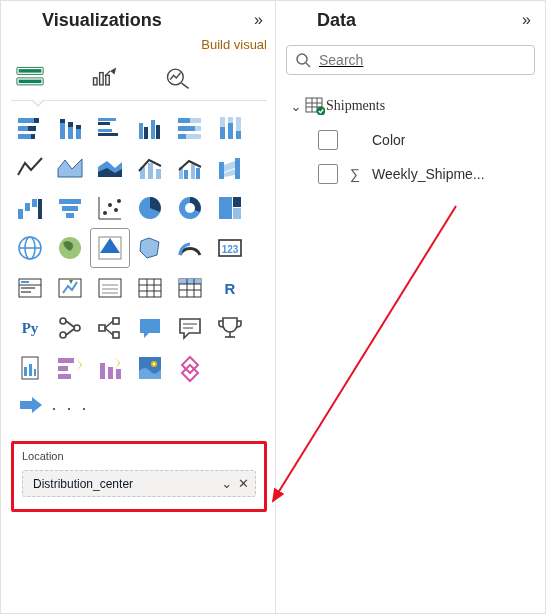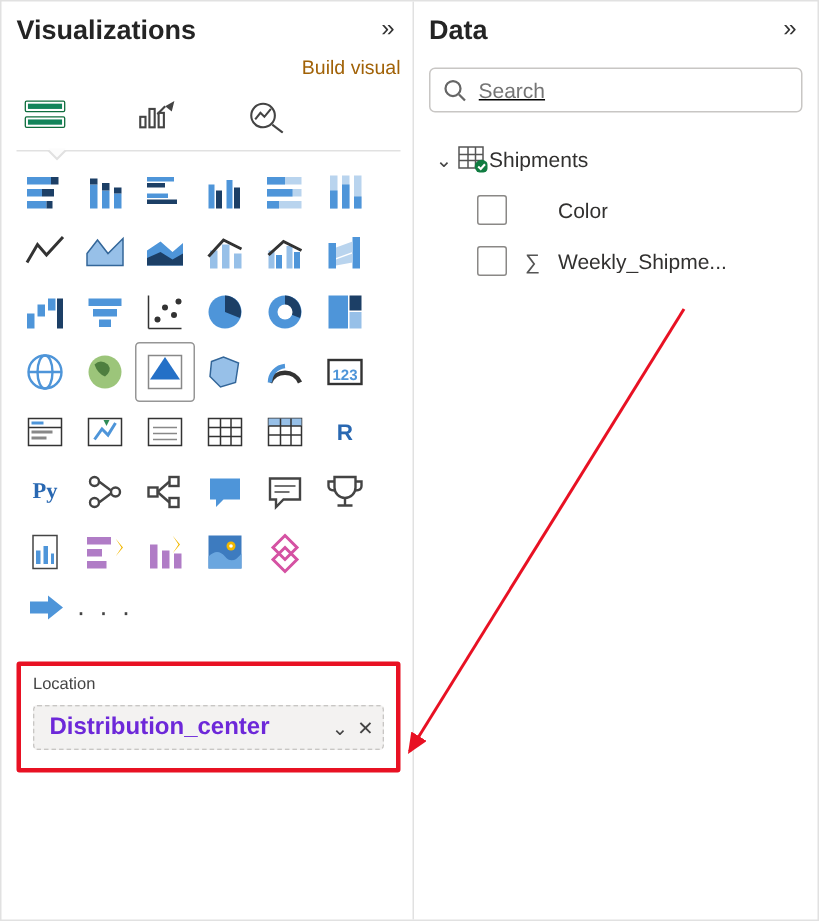--- a/index.html
+++ b/index.html
@@ -1,53 +1,53 @@
 <!DOCTYPE html>
 <html><head>
 <meta charset="utf-8">
 <style>
   html,body{margin:0;padding:0;font-family:"Segoe UI",Arial,sans-serif;font-size:13px;color:#323130;background:#fff;}
   .app{width:546px;height:614px;display:flex;border:1px solid #e1e1e1;box-sizing:border-box;position:relative;}
   .pane{display:flex;flex-direction:column;box-sizing:border-box;}
   .viz-pane{width:275px;border-right:1px solid #e1e1e1;padding:8px 8px 10px 10px;}
   .data-pane{flex:1;padding:8px 10px 10px 10px;}
   .pane-header{display:flex;align-items:center;justify-content:space-between;margin-bottom:6px;}
-  .pane-title{font-size:18px;font-weight:600;color:#242424;}
+  .pane-title{font-size:18px;font-weight:600;color:#242424;margin-left:31px;}
   .chev{font-size:16px;color:#333;cursor:pointer;padding:2px 4px;}
   .subhead{font-size:13px;color:#a16207;margin-bottom:8px;text-align:right;}
   .build-tabs{display:flex;gap:40px;padding:2px 6px 8px 2px;border-bottom:1px solid #e1e1e1;margin-bottom:8px;position:relative;}
   .build-tab{width:34px;height:30px;display:flex;align-items:center;justify-content:center;cursor:pointer;}
   .build-tab svg,.build-tab .glyph{width:28px;height:24px;}
   .build-tab.active{position:relative;}
   .build-tab.active::after{content:"";position:absolute;left:-4px;bottom:-9px;width:40px;height:2px;}
   
   .caret-down{position:absolute;left:20px;bottom:-7px;width:14px;height:7px;}
   .caret-down::before{content:"";position:absolute;left:0;top:0;border-left:7px solid transparent;border-right:7px solid transparent;border-top:7px solid #e1e1e1;}
   .caret-down::after{content:"";position:absolute;left:1px;top:-1px;border-left:6px solid transparent;border-right:6px solid transparent;border-top:6px solid #fcfcfc;}
   .viz-grid{display:grid;grid-template-columns:repeat(6,38px);grid-auto-rows:38px;gap:2px;text-align:right;}
   .viz-item{display:flex;align-items:center;justify-content:center;cursor:pointer;border-radius:2px;}
   .viz-item.selected{background:#fff;outline:1px solid #969696;}
   .viz-item svg{width:30px;height:30px;}
   .viz-item .txt{font-weight:700;font-size:15px;}
   .more-dots{font-size:18px;letter-spacing:2px;color:#444;}
   .field-well{margin-top:14px;border:3px solid #e81123;padding:6px 8px 12px 8px;border-radius:2px;}
   .well-label{font-size:11px;color:#444;margin-bottom:8px;}
   .well-item{display:flex;align-items:center;justify-content:space-between;background:#f3f2f1;border:1px dashed #c8c6c4;border-radius:3px;padding:5px 6px 5px 10px;}
-  .well-item-text{font-size:16px;color:#6d28d9;white-space:nowrap;overflow:hidden;text-overflow:ellipsis;font-weight:bold;}
+  .well-item-text{font-size:12px;color:#0f172a;white-space:nowrap;overflow:hidden;text-overflow:ellipsis;}
   .well-item-actions{display:flex;gap:6px;align-items:center;}
   .well-caret,.well-x{cursor:pointer;color:#444;}
   
   .search-box{display:flex;align-items:center;border:1px solid #c8c6c4;border-radius:4px;padding:5px 8px;margin:8px 0 14px 0;background:#fff;}
   .search-box svg{width:16px;height:16px;margin-right:6px;color:#666;}
   .search-box input{border:none;outline:none;flex:1;font-size:14px;background:transparent;text-decoration:underline;}
   .tree{}
   .tree-row{display:flex;align-items:center;height:34px;padding-left:2px;cursor:pointer;}
   .tree-toggle{width:16px;text-align:center;color:#444;}
   .tree-icon{width:22px;display:flex;align-items:center;justify-content:center;}
-  .tree-label{font-size:14px;color:#323130;white-space:nowrap;overflow:hidden;text-overflow:ellipsis;}
+  .tree-label{font-size:14px;color:#323130;white-space:nowrap;overflow:hidden;text-overflow:ellipsis;font-family:Liberation Serif, serif;}
   .field-row{display:flex;align-items:center;height:34px;padding-left:32px;cursor:pointer;gap:8px;}
   .field-check{width:18px;height:18px;border:1px solid #8a8886;border-radius:2px;background:#fff;display:flex;align-items:center;justify-content:center;flex-shrink:0;}
   .field-check.checked{background:#107c41;border-color:#107c41;}
   .field-check.checked svg{width:12px;height:12px;color:#fff;}
   .field-sigma{width:18px;text-align:center;color:#555;font-size:14px;}
   .field-name{font-size:14px;white-space:nowrap;overflow:hidden;text-overflow:ellipsis;max-width:150px;}
   .field-row.highlighted{outline:3px solid #e81123;outline-offset:-1px;}
   
   .red-arrow{position:absolute;pointer-events:none;}
 </style>

